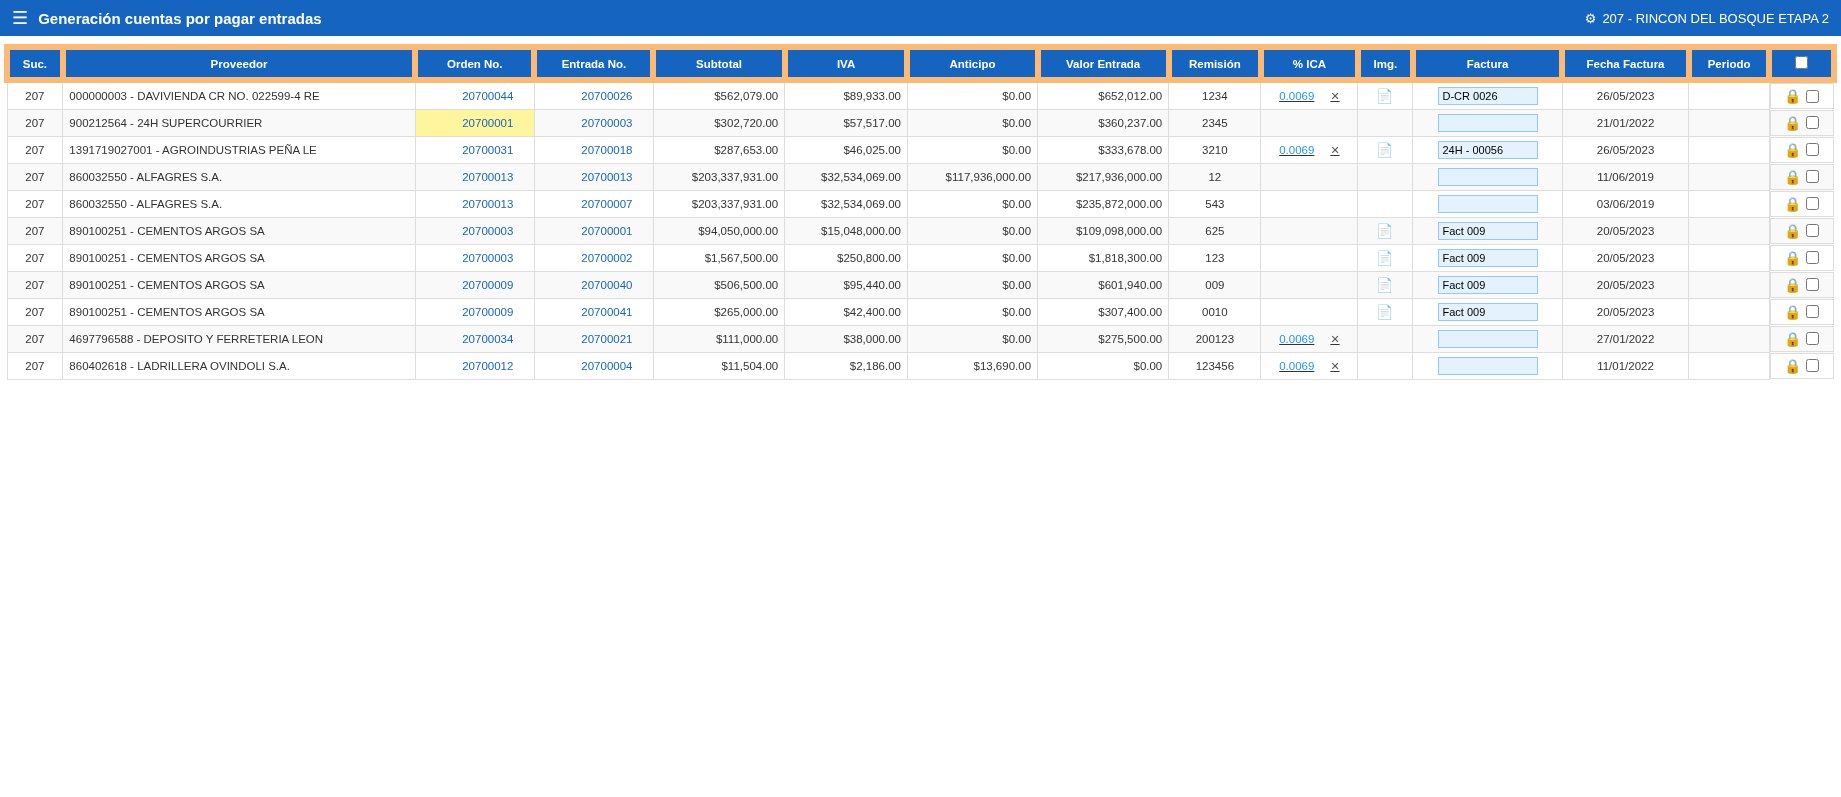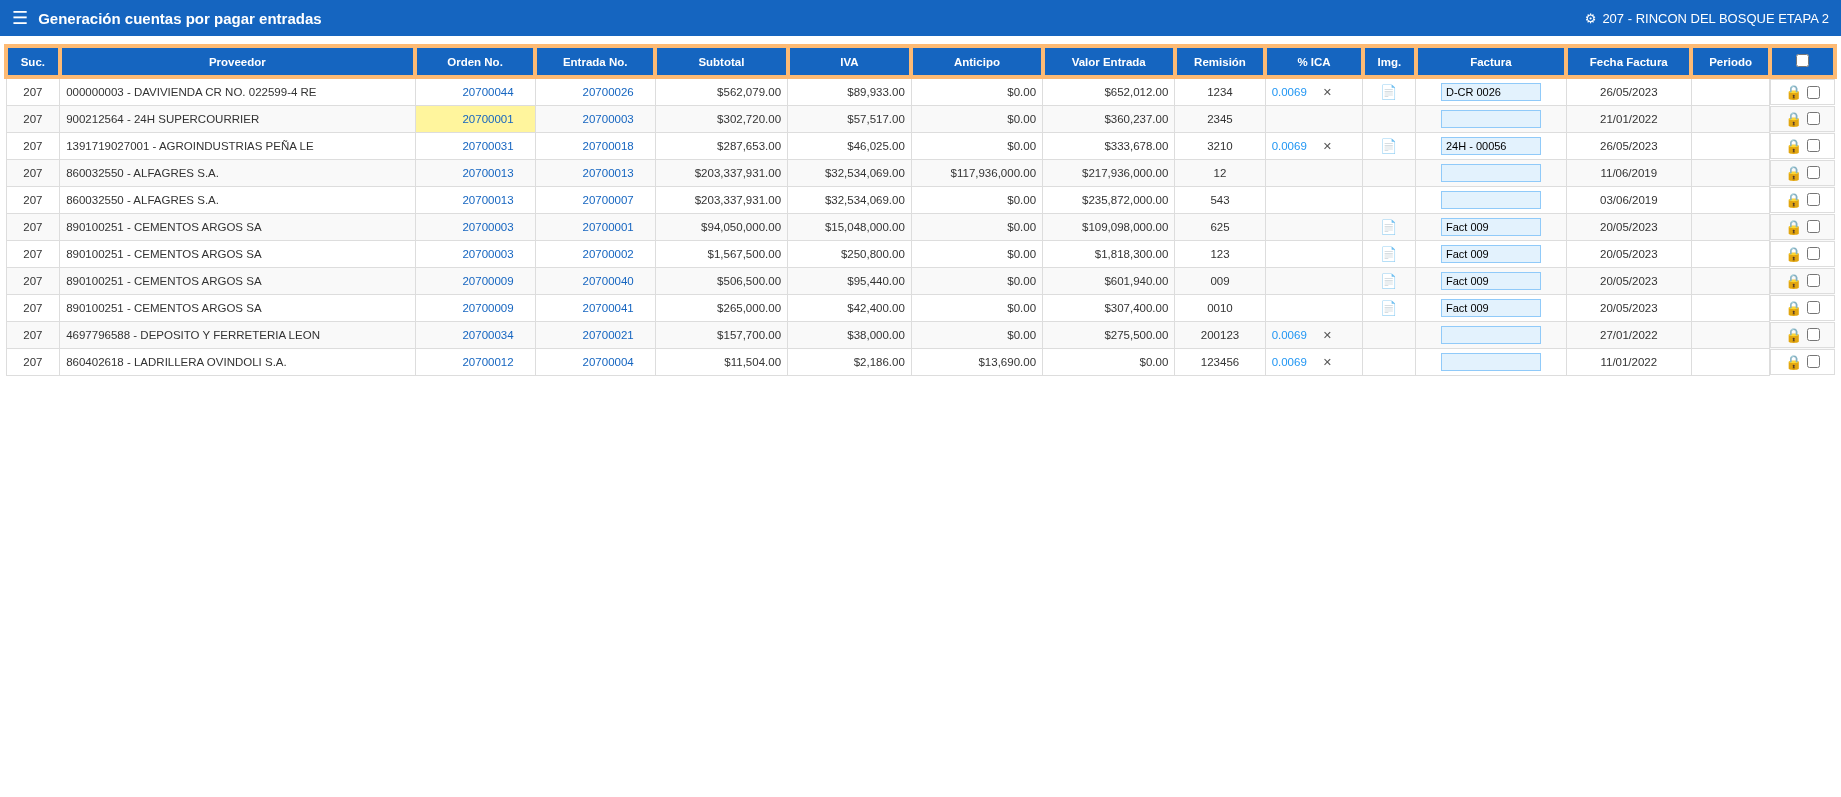--- a/index.html
+++ b/index.html
@@ -11,35 +11,35 @@
     }
     .top-bar-left { display: flex; align-items: center; gap: 10px; }
     .top-bar-title { font-size: 15px; font-weight: bold; }
     .top-bar-right { display: flex; align-items: center; gap: 6px; font-size: 13px; }
 
     .table-container { padding: 8px 4px; overflow-x: auto; }
 
     table { border-collapse: collapse; width: 100%; font-size: 11.5px; }
     thead tr { background: #1565c0; color: #fff; }
     thead th {
-      padding: 6px 6px; text-align: center; border: 4px solid #fdba74;
+      padding: 6px 6px; text-align: center; border: 6px solid #fdba74;
       white-space: nowrap; font-weight: bold; margin-left: 40px;
     }
     tbody tr { background: #fff; }
     tbody tr:nth-child(even) { background: #f9f9f9; }
     tbody td {
       padding: 4px 6px; border: 1px solid #ddd; white-space: nowrap;
       text-align: center; vertical-align: middle;
     }
     tbody td.text-left { text-align: left; }
     tbody td.text-right { text-align: right; }
 
     .link-blue { color: #1565c0; text-decoration: none; cursor: pointer; margin-left: 26px; }
 
-    .ica-cell { display: flex; align-items: center; gap: 16px; justify-content: flex-start; }
+    .ica-cell { display: flex; align-items: center; gap: 16px; justify-content: center; text-decoration: underline; }
     .ica-value { color: #2196f3; }
     .x-btn { color: #555; cursor: pointer; font-size: 11px; }
 
     .img-icon { font-size: 14px; cursor: pointer; color: #555; }
 
     .factura-input {
       border: 1px solid #90caf9; background: #e3f2fd; padding: 2px 4px;
       width: 100px; font-size: 11px; text-align: left;
     }
     .factura-input-empty {
@@ -279,21 +279,21 @@
           <td style="display: flex; align-items: center; justify-content: center; gap: 4px;">
             <span style="color: rgb(56, 142, 60); font-size: 14px;">🔒</span>
             <input type="checkbox" style="">
           </td>
         </tr>
         <tr>
           <td>207</td>
           <td class="text-left">4697796588 - DEPOSITO Y FERRETERIA LEON</td>
           <td><a class="link-blue">20700034</a></td>
           <td><a class="link-blue">20700021</a></td>
-          <td class="text-right">$157,700.00</td>
+          <td class="text-right">$111,000.00</td>
           <td class="text-right">$38,000.00</td>
           <td class="text-right">$0.00</td>
           <td class="text-right">$275,500.00</td>
           <td>200123</td>
           <td>
             <div class="ica-cell">
               <span class="ica-value">0.0069</span>
               <span class="x-btn">✕</span>
             </div>
           </td>

